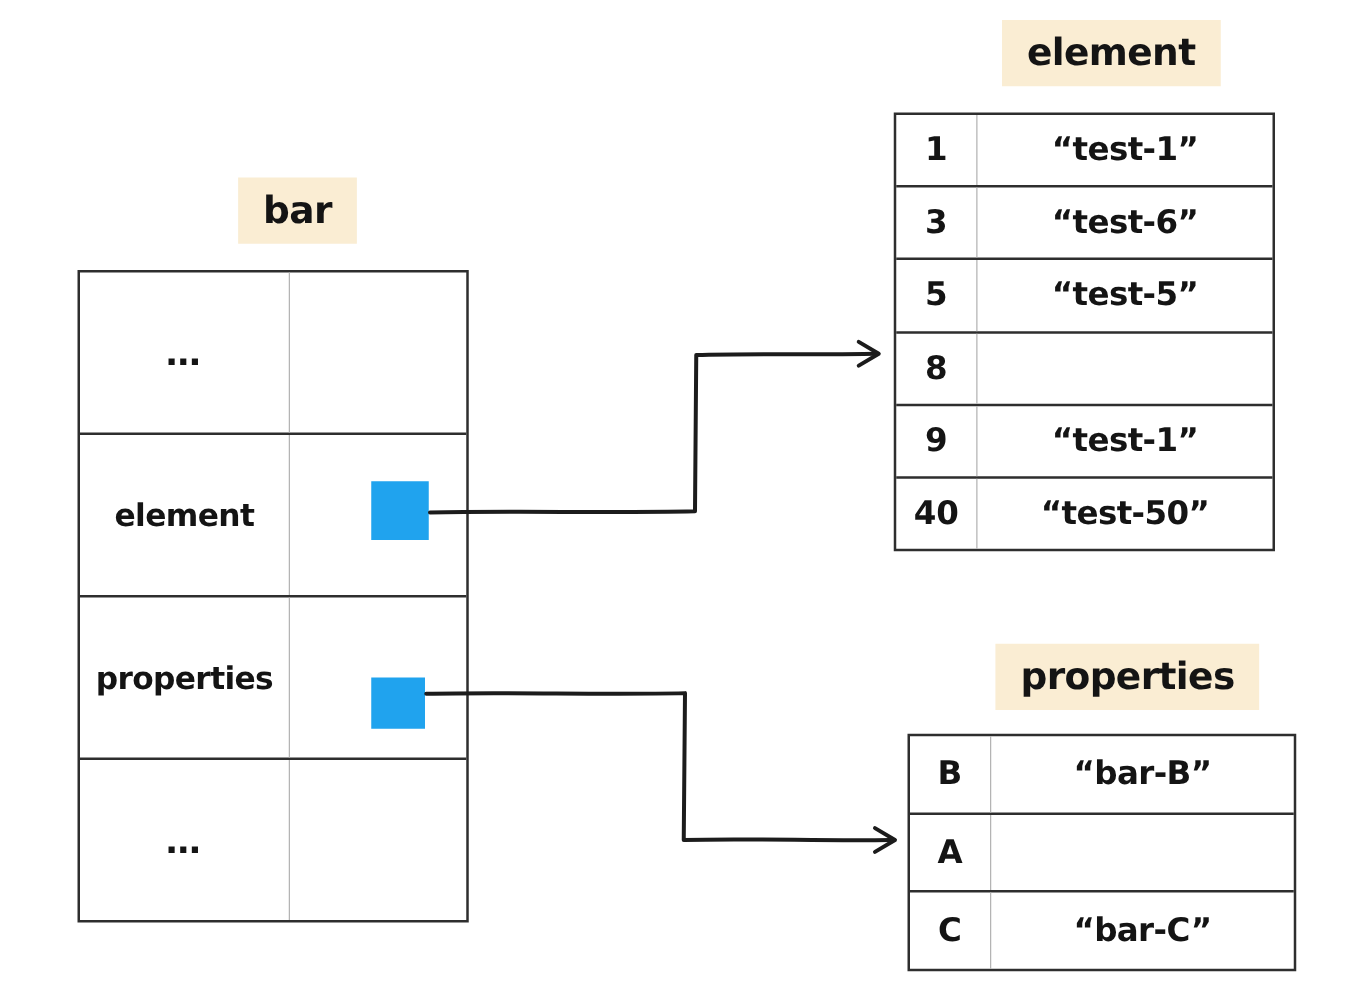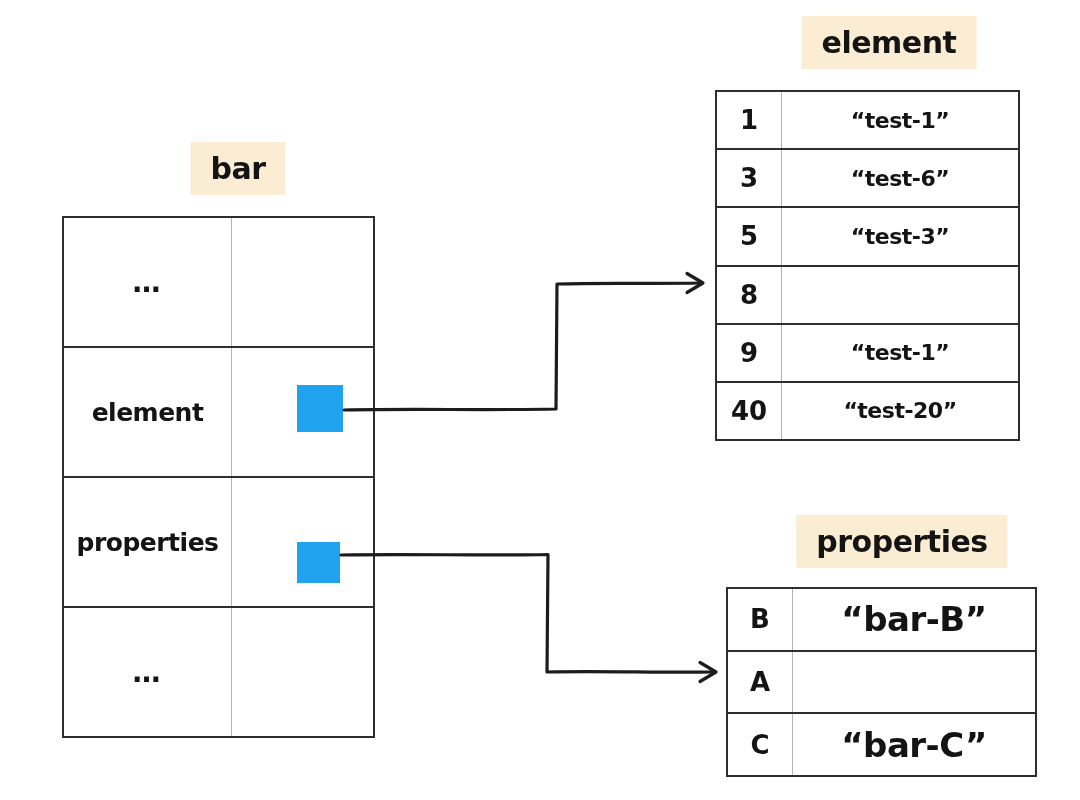--- a/index.html
+++ b/index.html
@@ -63,26 +63,26 @@
   .hd-val { flex: 1; position: relative; }
 
   
   #bar-table { left: 62px; top: 216px; width: 313px; height: 522px; }
   #bar-table .hd-key { width: 168px; font-size: 25px; font-weight: bold; letter-spacing: -0.5px; }
   #bar-table .ellipsis { font-size: 28px; letter-spacing: 2px; font-weight: bold; }
 
   
   #element-table { left: 715px; top: 90px; width: 305px; height: 351px; }
   #element-table .hd-key { width: 65px; font-size: 26px; font-weight: bold; }
-  #element-table .hd-val { font-size: 22px; font-weight: bold; letter-spacing: -0.5px; }
+  #element-table .hd-val { font-size: 26px; font-weight: bold; letter-spacing: -0.5px; }
 
   
   #properties-table { left: 726px; top: 587px; width: 311px; height: 190px; }
   #properties-table .hd-key { width: 65px; font-size: 26px; font-weight: bold; }
-  #properties-table .hd-val { font-size: 34px; font-weight: bold; letter-spacing: -0.5px; }
+  #properties-table .hd-val { font-size: 26px; font-weight: bold; letter-spacing: -0.5px; }
 
   
   .pointer-square {
     position: absolute;
     background: var(--pointer-blue, #20A3EE);
   }
   #square-element    { left: 297px; top: 385px; width: 46px; height: 47px; }
   #square-properties { left: 297px; top: 542px; width: 43px; height: 41px; }
 
   
@@ -136,32 +136,32 @@
     <div class="hd-row">
       <div class="hd-key">1</div>
       <div class="hd-val">“test-1”</div>
     </div>
     <div class="hd-row">
       <div class="hd-key">3</div>
       <div class="hd-val">“test-6”</div>
     </div>
     <div class="hd-row">
       <div class="hd-key">5</div>
-      <div class="hd-val">“test-3”</div>
+      <div class="hd-val">“test-5”</div>
     </div>
     <div class="hd-row">
       <div class="hd-key">8</div>
     </div>
     <div class="hd-row">
       <div class="hd-key">9</div>
       <div class="hd-val">“test-1”</div>
     </div>
     <div class="hd-row">
       <div class="hd-key">40</div>
-      <div class="hd-val">“test-20”</div>
+      <div class="hd-val">“test-50”</div>
     </div>
   </div>
 
   <div class="hd-table" id="properties-table">
     <div class="hd-row">
       <div class="hd-key">B</div>
       <div class="hd-val">“bar-B”</div>
     </div>
     <div class="hd-row">
       <div class="hd-key">A</div>

